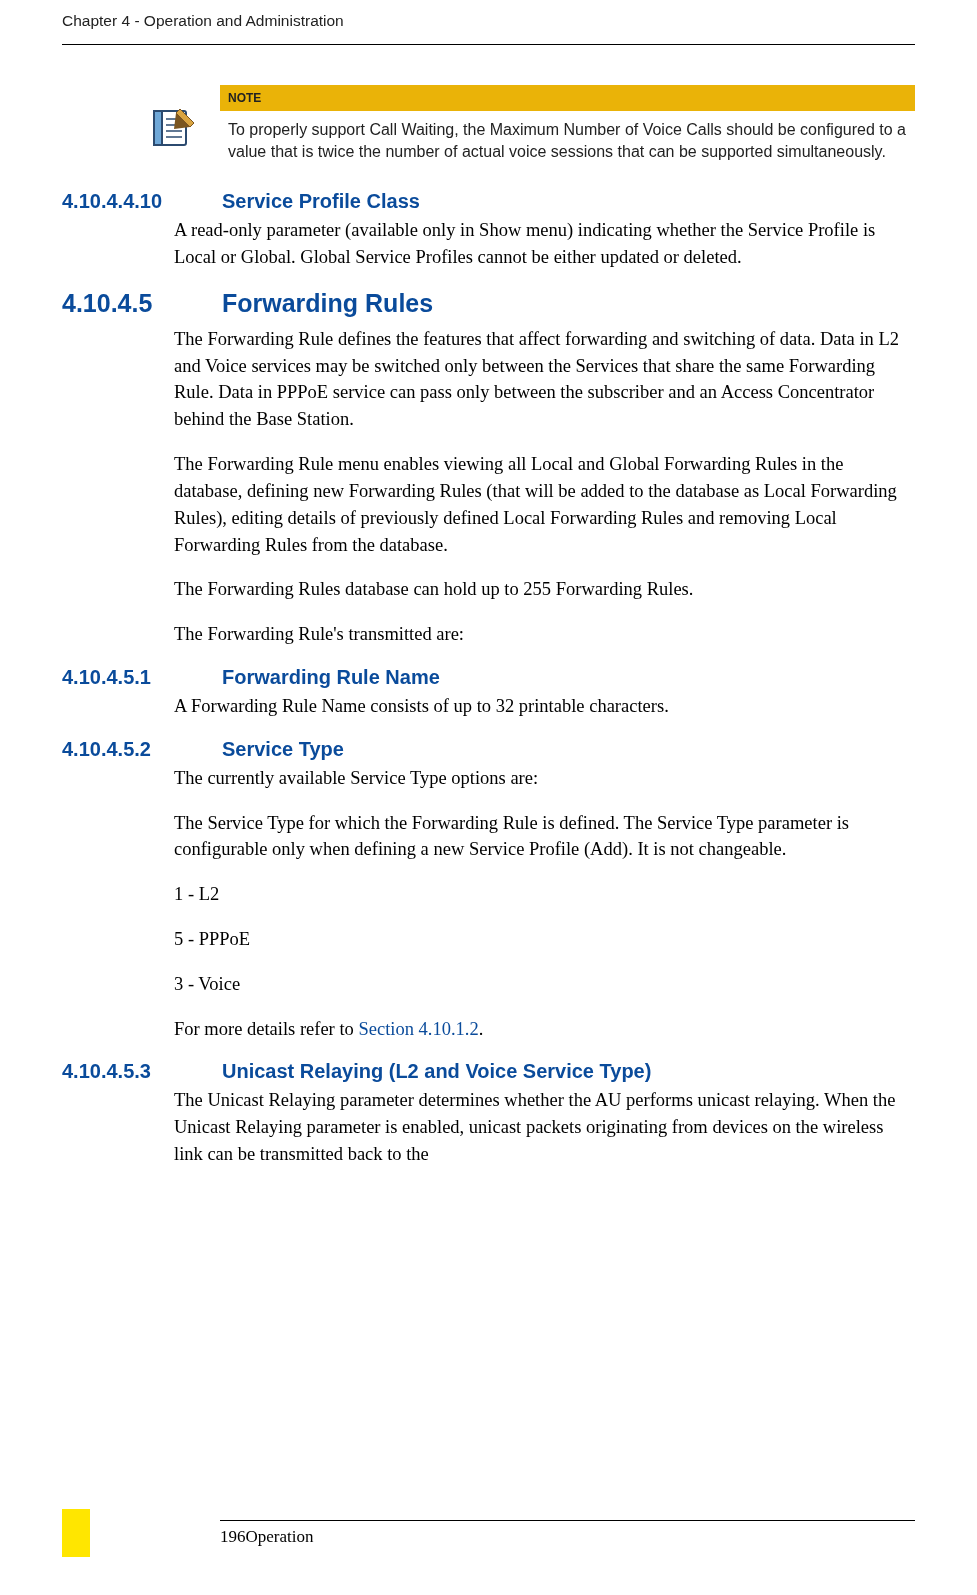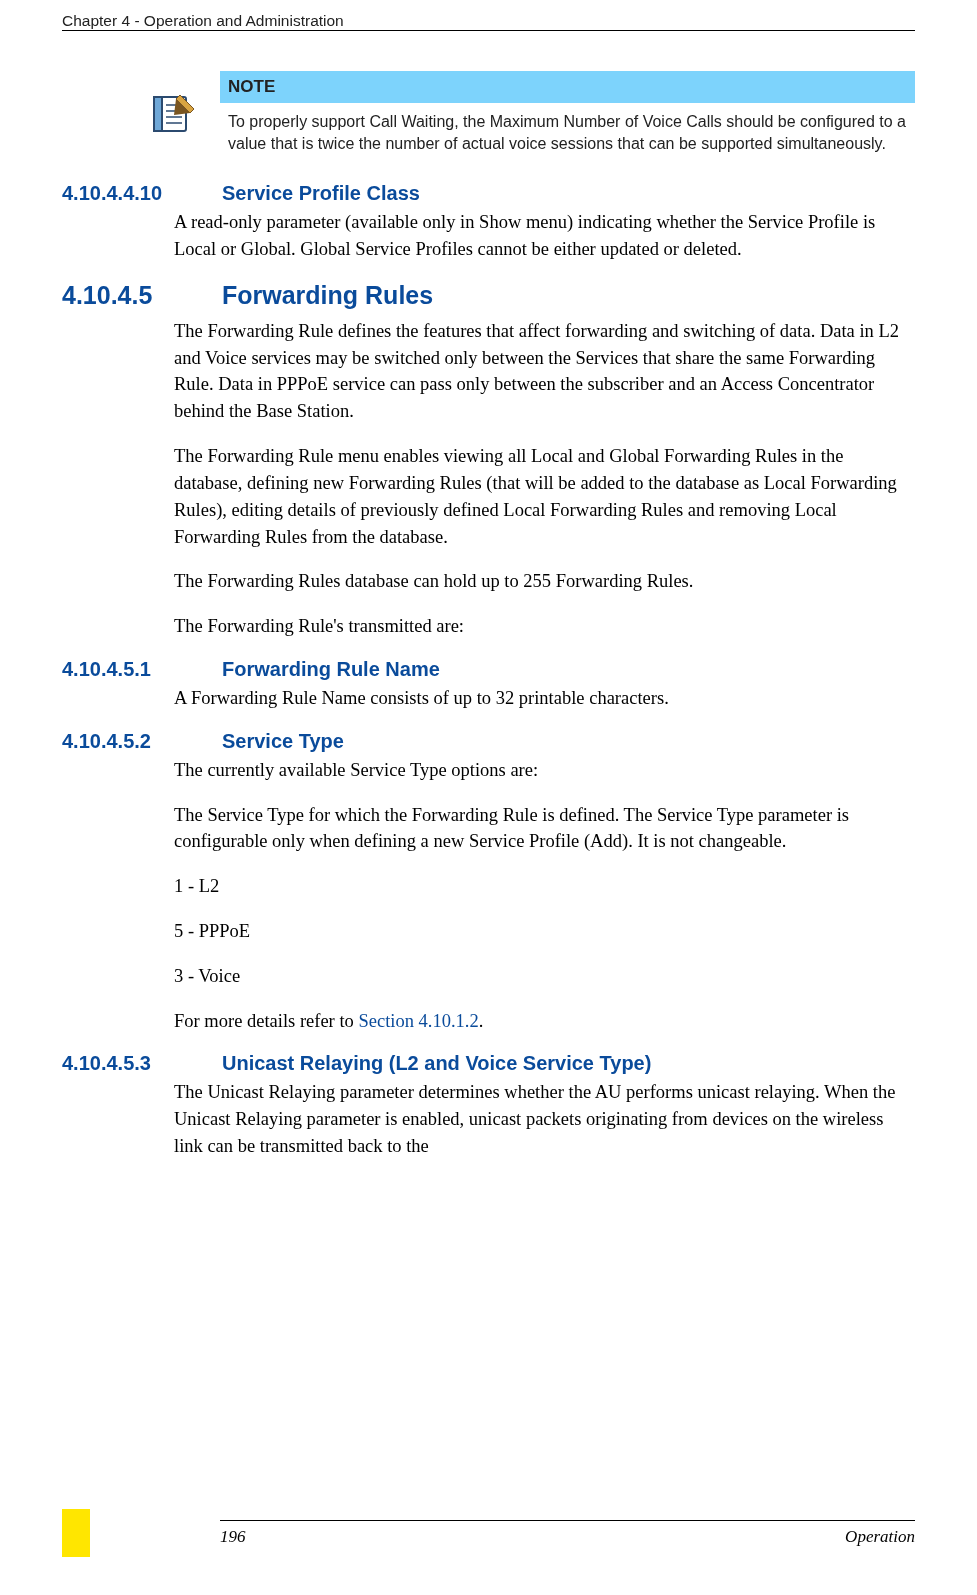--- a/index.html
+++ b/index.html
@@ -13,21 +13,21 @@
   .page {
     width: 977px;
     min-height: 1595px;
     position: relative;
     padding: 0 62px 0 62px;
   }
   .running-header {
     font-size: 15.5px;
     color: #222;
     padding-top: 12px;
-    padding-bottom: 0;
+    padding-bottom: 14px;
     border-bottom: 1.5px solid #000;
     margin-bottom: 40px;
   }
   .content {
     padding-left: 0;
   }
   .note-block {
     margin-left: 88px;
     margin-bottom: 22px;
   }
@@ -41,24 +41,24 @@
     padding-top: 20px;
   }
   .note-icon {
     width: 46px;
     height: 46px;
   }
   .note-body {
     flex: 1;
   }
   .note-title-bar {
-    background: #7dd3fc;
+    background: #eab308;
     padding: 6px 10px 6px 8px;
     font-weight: bold;
-    font-size: 17px;
+    font-size: 12px;
     color: #222;
   }
   .note-text {
     padding: 8px 8px 6px 8px;
     font-size: 16px;
     line-height: 1.35;
     color: #222;
   }
   .section-row {
     display: flex;
@@ -100,23 +100,22 @@
     padding: 0 62px;
   }
   .footer-rule {
     margin-left: 158px;
     border-top: 1.5px solid #000;
     height: 0;
     margin-bottom: 6px;
   }
   .footer-row {
     display: flex;
-    justify-content: space-between;
+    justify-content: flex-start;
     align-items: center;
-    font-style: italic;
   }
   .yellow-strip {
     width: 28px;
     height: 48px;
     background: #ffe600;
     position: absolute;
     left: 62px;
     bottom: -10px;
   }
   .footer-page {

